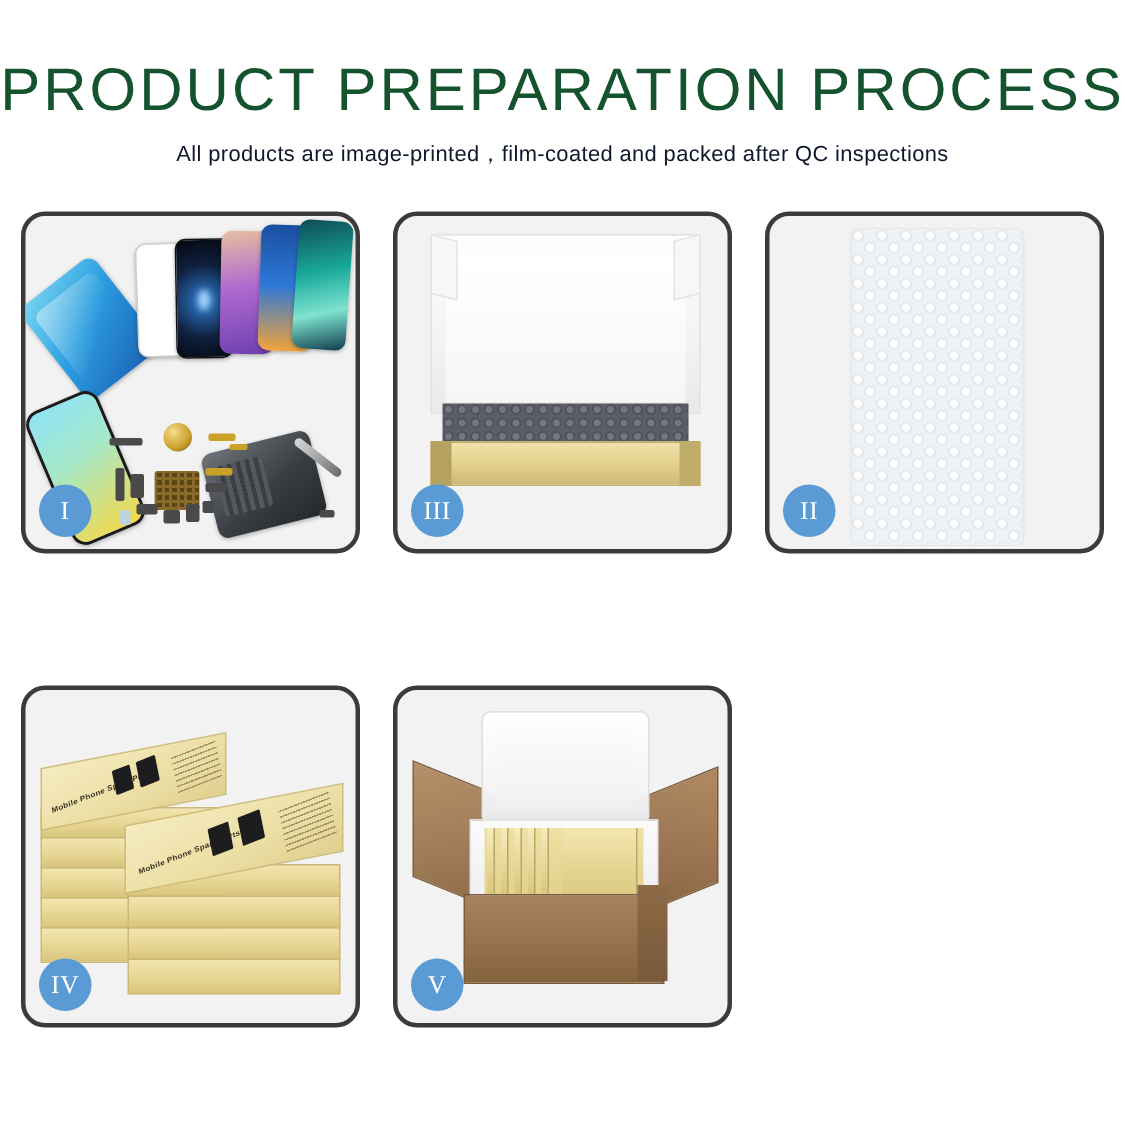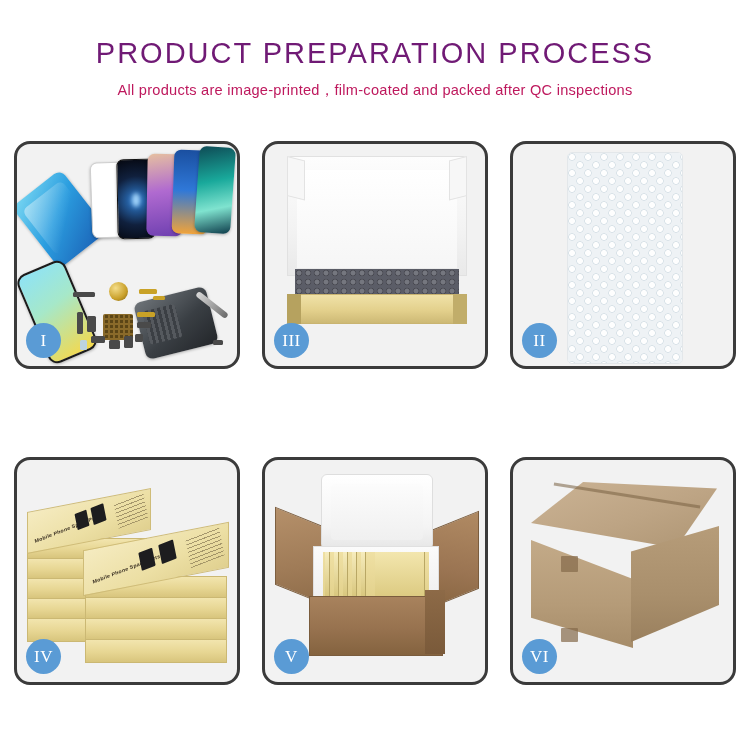--- a/index.html
+++ b/index.html
@@ -22,34 +22,34 @@
   
   .header {
     position: absolute;
     top: 38px;
     left: 0;
     width: 750px;
     text-align: center;
   }
 
   .title {
-    font-size: 29px;
+    font-size: 40px;
     font-weight: 500;
     letter-spacing: 2.0px;
-    color: #701a75;
+    color: #14532d;
     line-height: 1.1;
     font-family: "Liberation Sans", sans-serif;
   }
 
   .subtitle {
     margin-top: 11px;
     font-size: 14.6px;
     font-weight: 400;
     letter-spacing: 0.25px;
-    color: #be185d;
+    color: #0f172a;
     font-family: "Liberation Sans", sans-serif;
   }
 
   
   .grid {
     position: absolute;
     top: 141px;
     left: 14px;
     width: 722px;
     height: 556px;
@@ -492,26 +492,15 @@
           <div class="slat" style="left:29px;"></div>
           <div class="slat" style="left:38px;"></div>
           <div class="slat" style="left:52px; width:50px; background:linear-gradient(180deg,#f3e6ae,#ddcb82);"></div>
         </div>
         <div class="box-front"></div>
         <div class="box-side"></div>
       </div>
       <div class="badge">V</div>
     </div>
 
-    <div class="panel p6">
-      <div class="panel-stage">
-        <div class="top"></div>
-        <div class="seam"></div>
-        <div class="face-l"></div>
-        <div class="face-r"></div>
-        <div class="tape-patch tp1"></div>
-        <div class="tape-patch tp2"></div>
-      </div>
-      <div class="badge">VI</div>
-    </div>
 
   </div>
 </div>
 
 </body></html>

